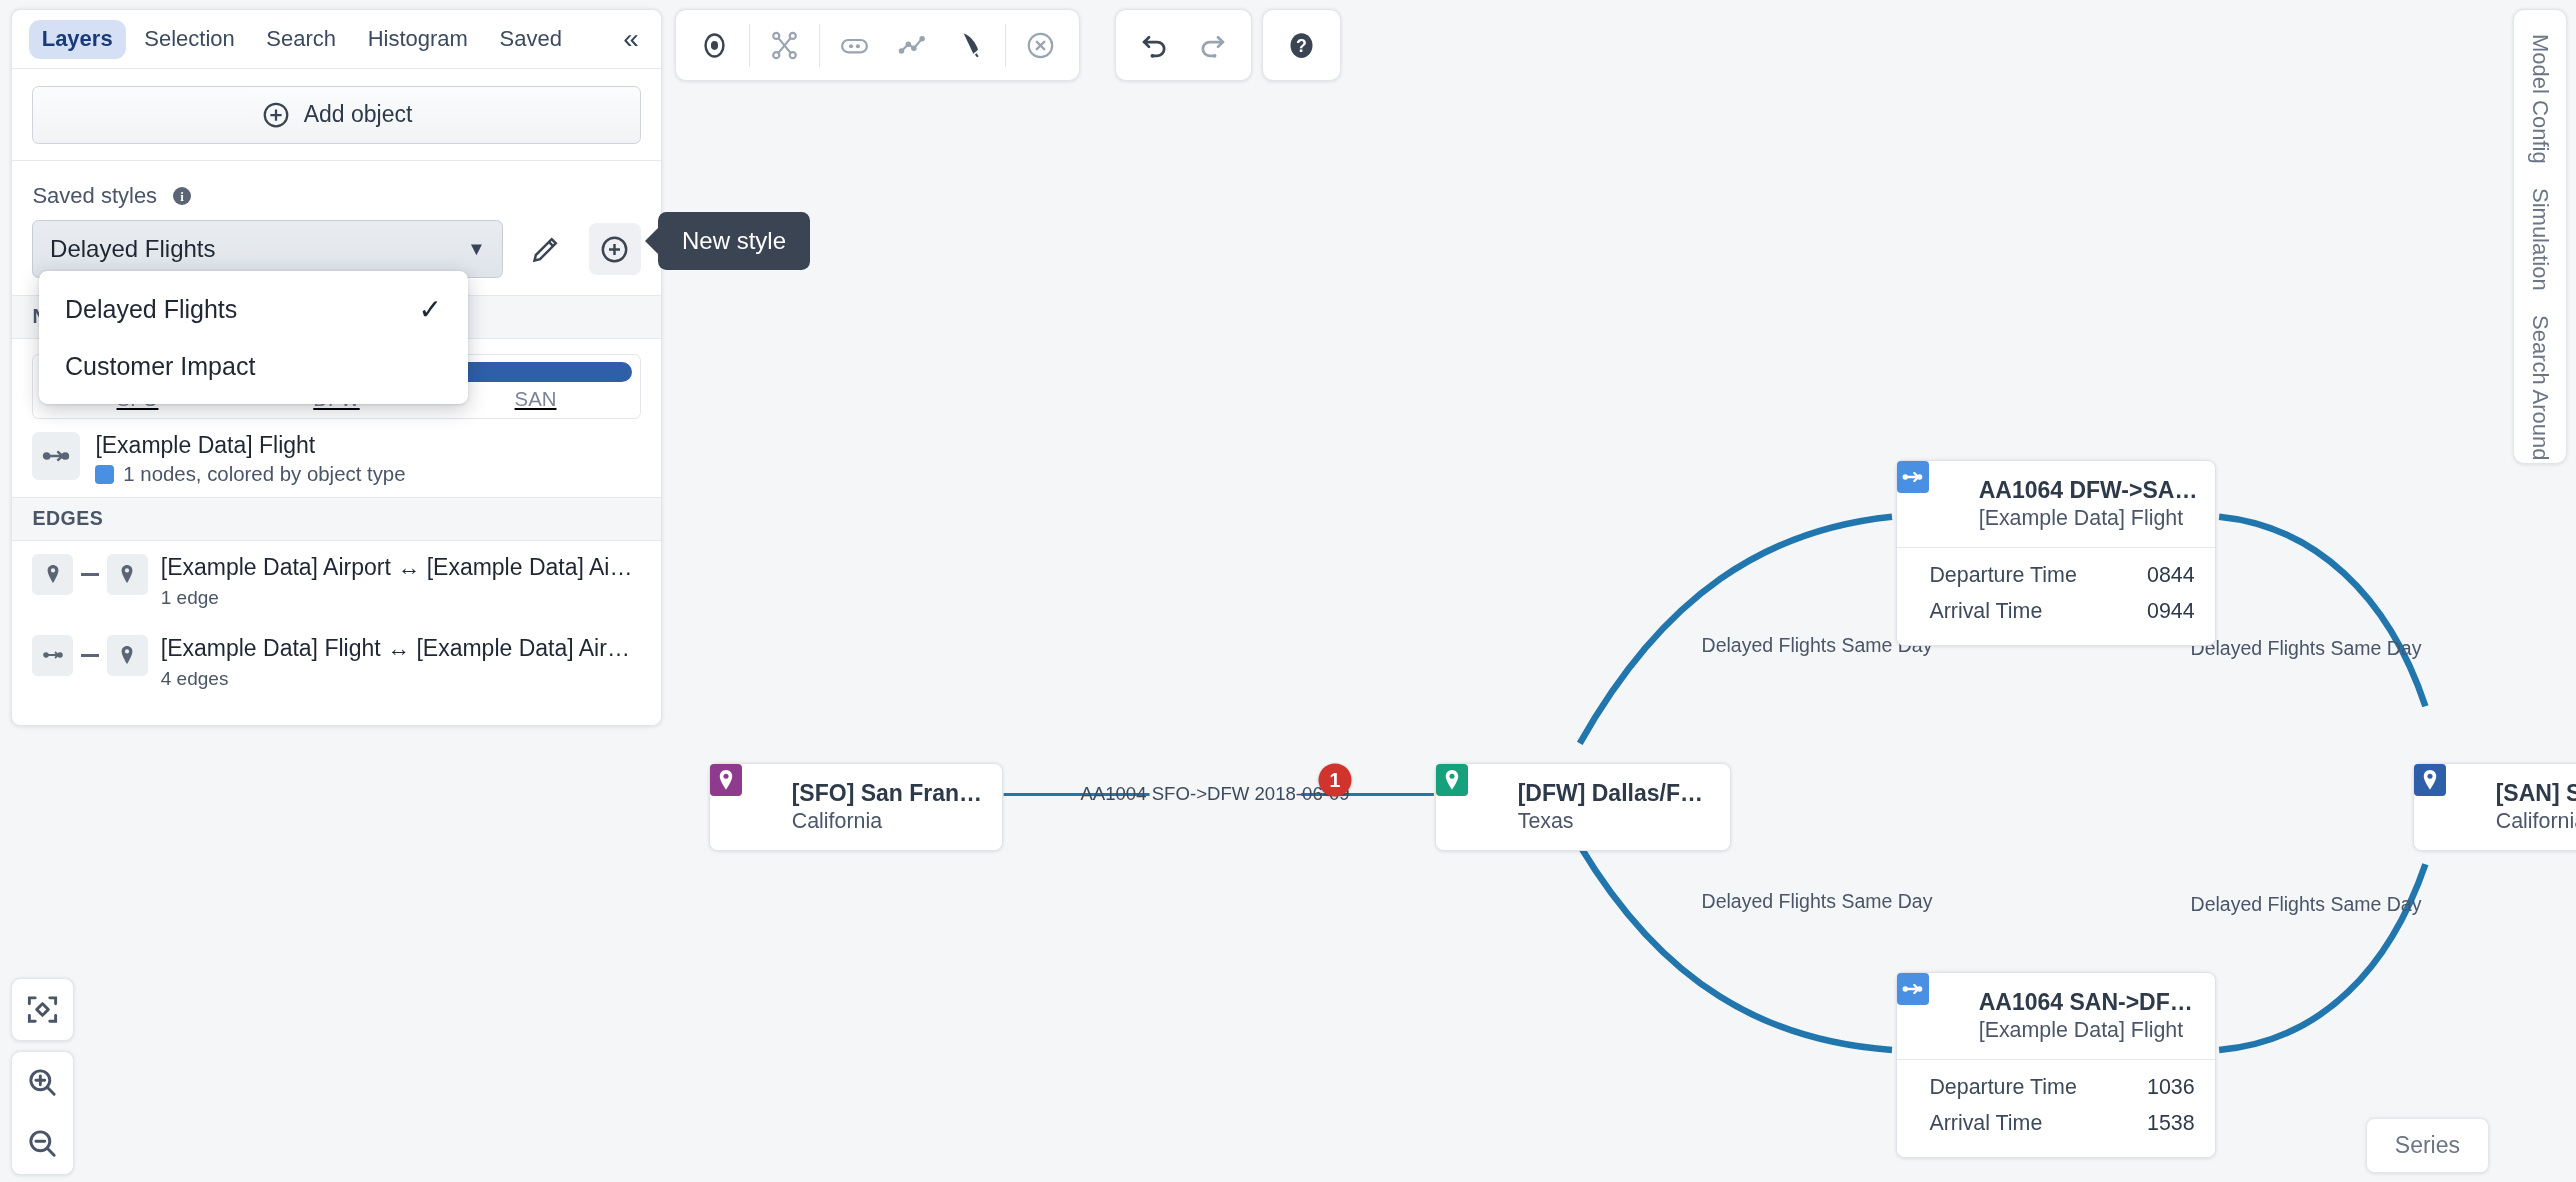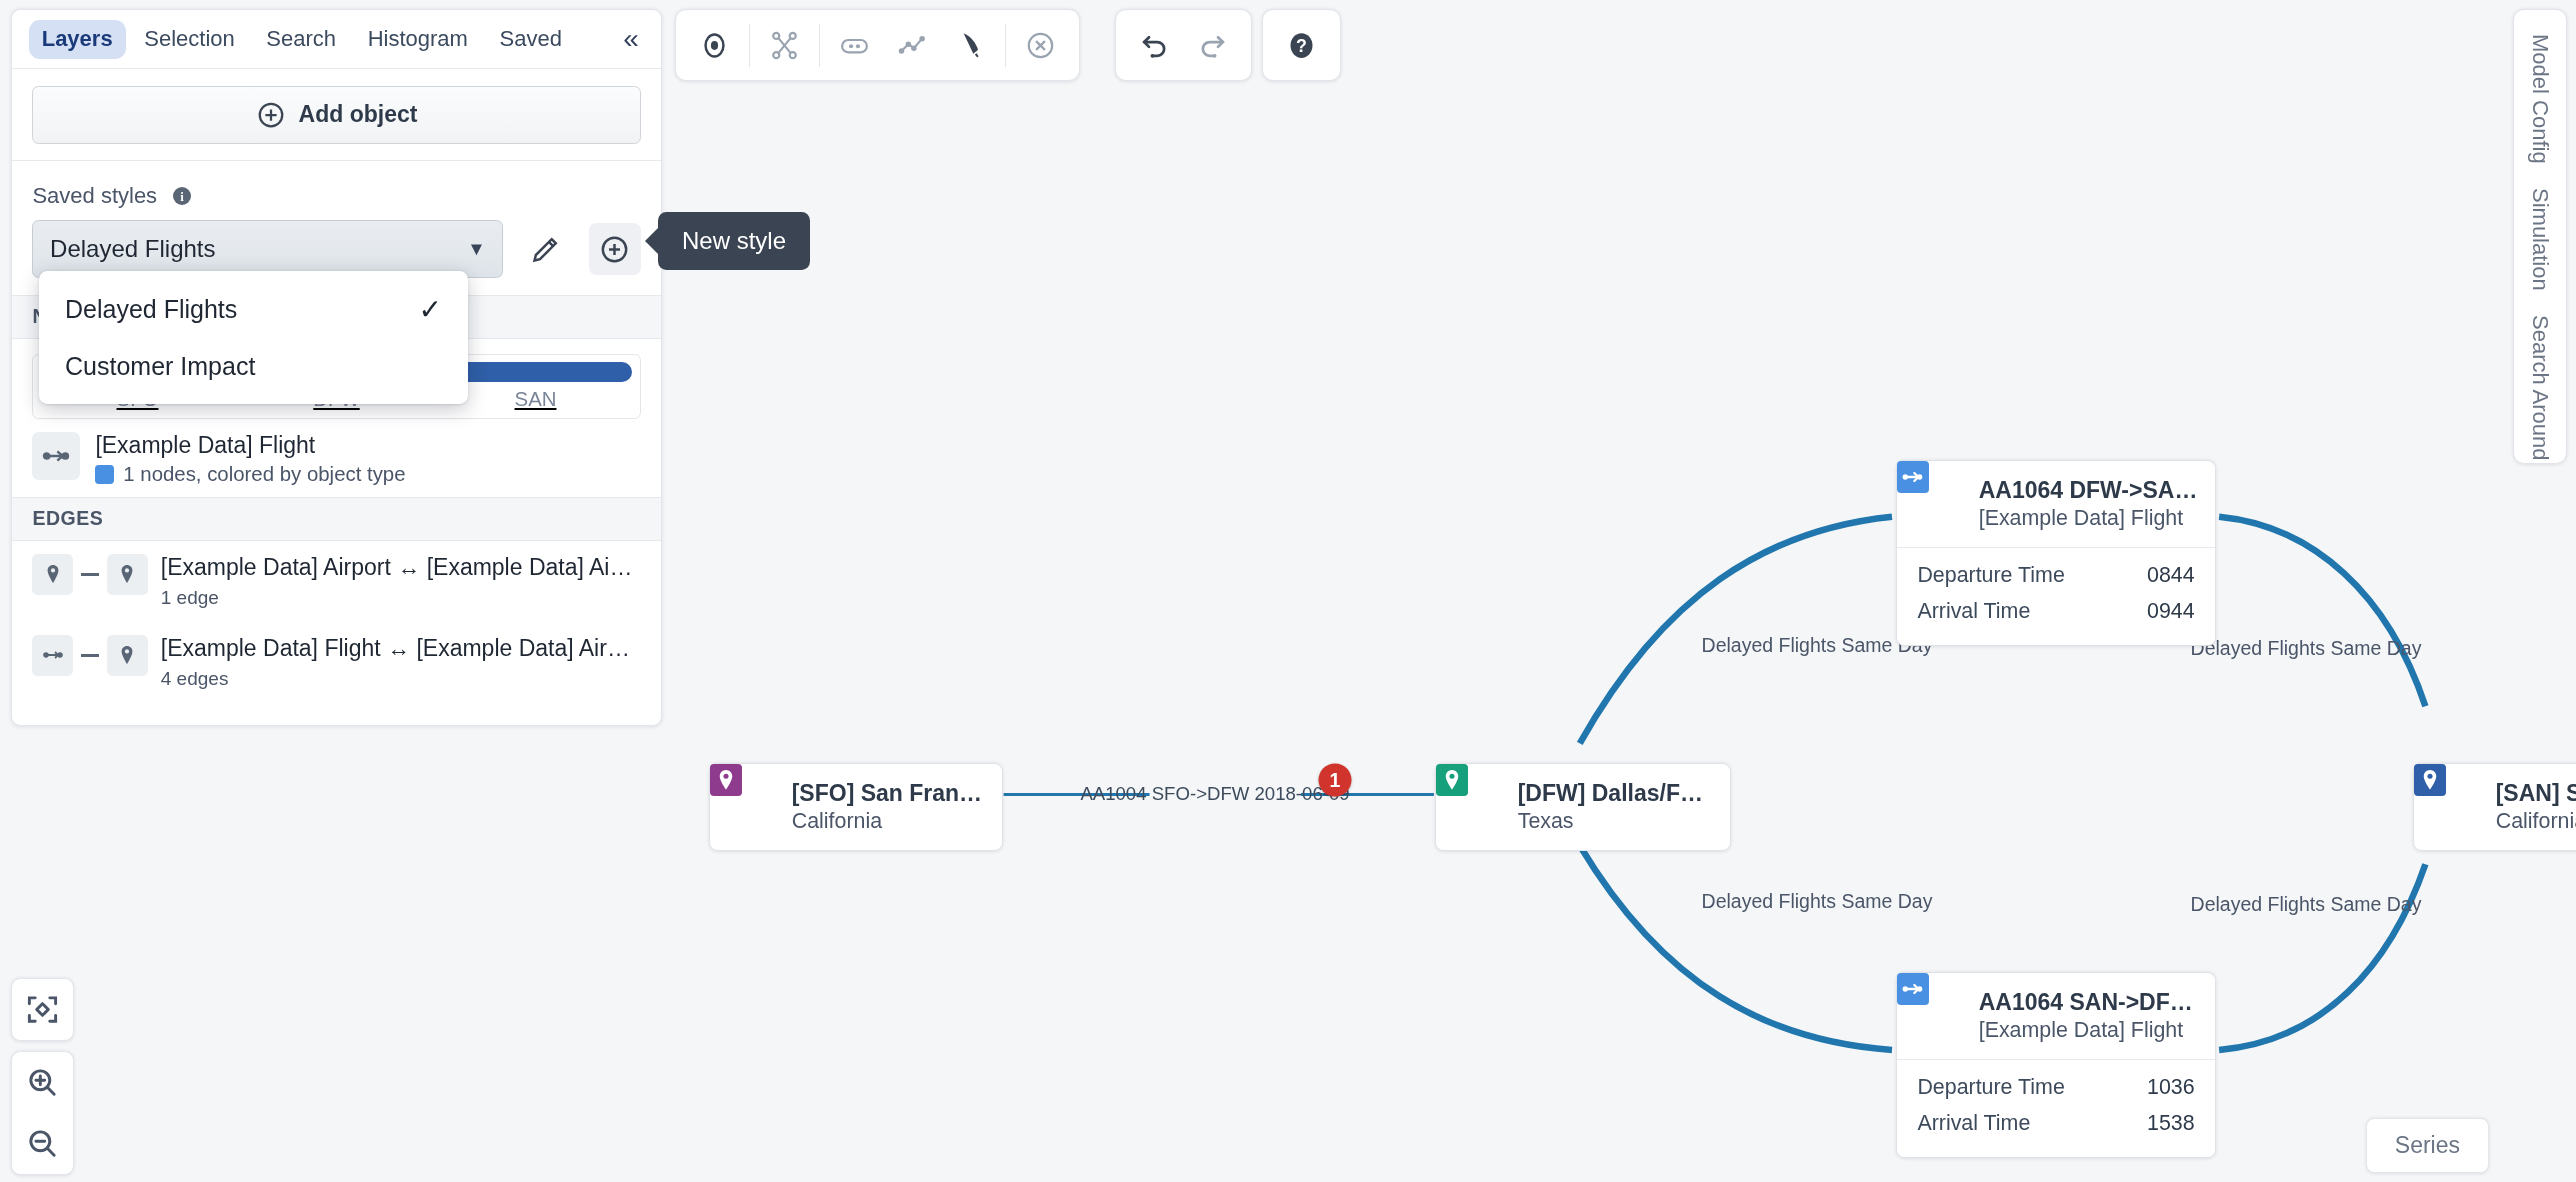--- a/index.html
+++ b/index.html
@@ -53,21 +53,21 @@
   .node-icon svg { width: 32px; height: 32px; display: block; }
   .node-text { min-width: 0; }
   .node-title {
     font-size: 23px; font-weight: bold; color: #2e3a4a;
     white-space: nowrap; overflow: hidden; text-overflow: ellipsis;
   }
   .node-sub { font-size: 21.4px; color: #4a5568; margin-top: 1.9px; white-space: nowrap; }
   .node-props { border-top: 0.9px solid #e5e8ec; padding: 9.3px 20.4px 15px; }
   .prop-row {
     display: flex; justify-content: space-between; align-items: baseline;
-    font-size: 21.4px; color: #3d4a5c; padding: 5.6px 0;
+    font-size: 21.4px; color: #3d4a5c; padding: 5.6px 0; margin-left: 12px;
   }
   .prop-val { color: #2e3a4a; }
 
   
   .tbar {
     position: absolute; display: flex; align-items: center;
     background: #fff; border: 0.9px solid #e2e6ea; border-radius: 11px;
     box-shadow: 0 0.9px 3.7px rgba(16,24,40,.10);
     height: 72px; padding: 0 9.3px;
   }
@@ -96,21 +96,21 @@
   }
   .tab.active { background: #d6e0f5; color: #1a3a7a; font-weight: bold; border-radius: 11px; }
   .collapse { margin-left: auto; padding: 3.7px 9.3px; cursor: pointer; color: #33415c; font-size: 28px; line-height: 1; }
 
   .panel-sec { border-top: 0.9px solid #e5e8ec; padding: 16.7px 20.4px; }
   .add-object {
     width: 100%; height: 58px;
     background: linear-gradient(#fbfcfd,#f1f3f5);
     border: 0.9px solid #ced4da; border-radius: 6.5px;
     display: flex; align-items: center; justify-content: center; gap: 13px;
-    font-size: 23px; color: #2e3a4a; cursor: pointer; font-weight: bold;
+    font-size: 23px; color: #2e3a4a; cursor: pointer;
   }
   .add-object svg { width: 30px; height: 30px; }
 
   .saved-row { display: flex; align-items: center; gap: 13px; margin-bottom: 11px; }
   .saved-label { font-size: 22px; color: #4a5568; }
   .info-dot { width: 24px; height: 24px; }
 
   .style-row { display: flex; align-items: center; gap: 16.7px; position: relative; }
   .select-box {
     flex: 1; height: 58px;

